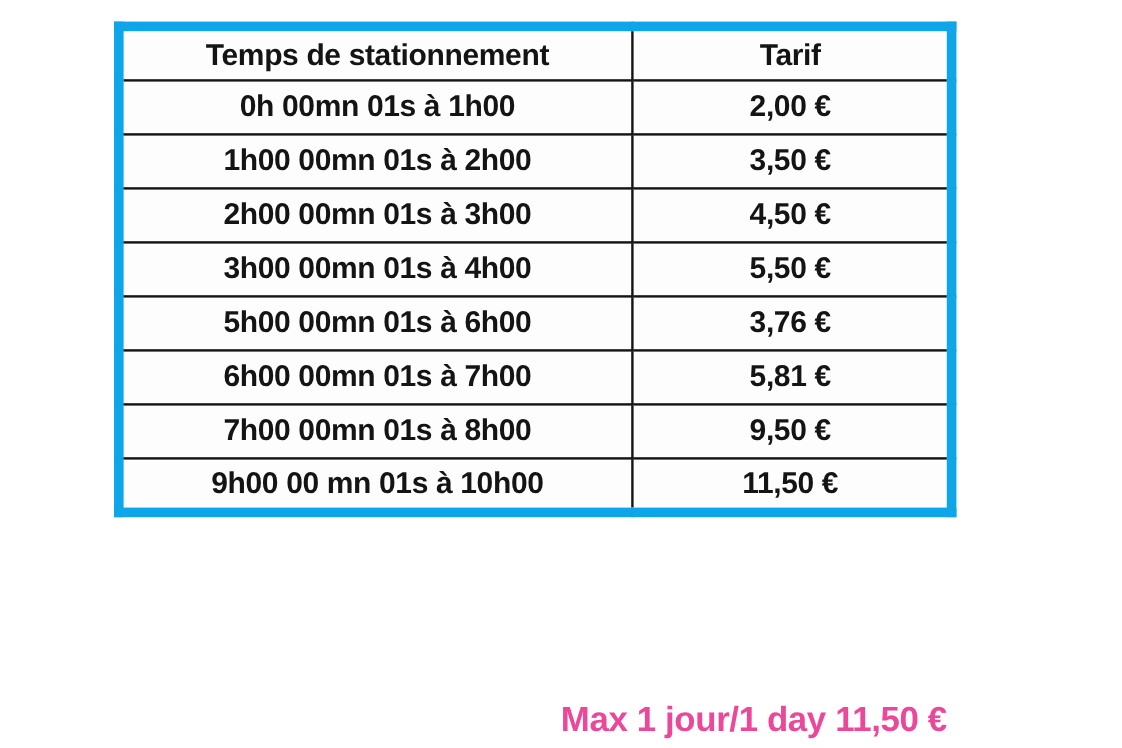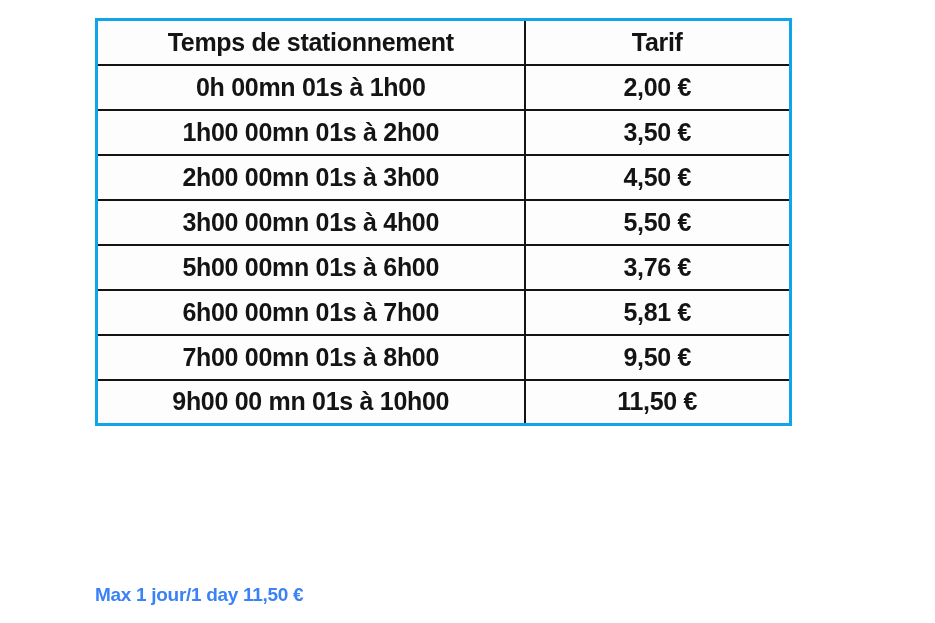--- a/index.html
+++ b/index.html
@@ -27,33 +27,33 @@
     vertical-align: middle;
     font-weight: bold;
     font-size: 25px;
     letter-spacing: -0.3px;
     color: #141414;
     height: 45px;
     padding: 0 4px;
     white-space: nowrap;
     overflow: hidden;
   }
-  .tariff-table { border: 3px solid #0ea5e9; padding-left: 32px; }
+  .tariff-table { border: 8px solid #0ea5e9; padding-left: 32px; }
   .col-duration { width: 428px; }
   .col-tarif { width: 266px; }
   .footer-note {
     position: absolute;
     left: 95px;
     top: 584px;
     width: 694px;
-    text-align: left;
+    text-align: right;
     font-weight: bold;
-    font-size: 19px;
+    font-size: 29px;
     letter-spacing: -0.3px;
-    color: #3b82f6;
+    color: #ec4899;
   }
 </style>
 </head>
 <body>
 
 <table class="tariff-table">
   <colgroup>
     <col class="col-duration">
     <col class="col-tarif">
   </colgroup>

